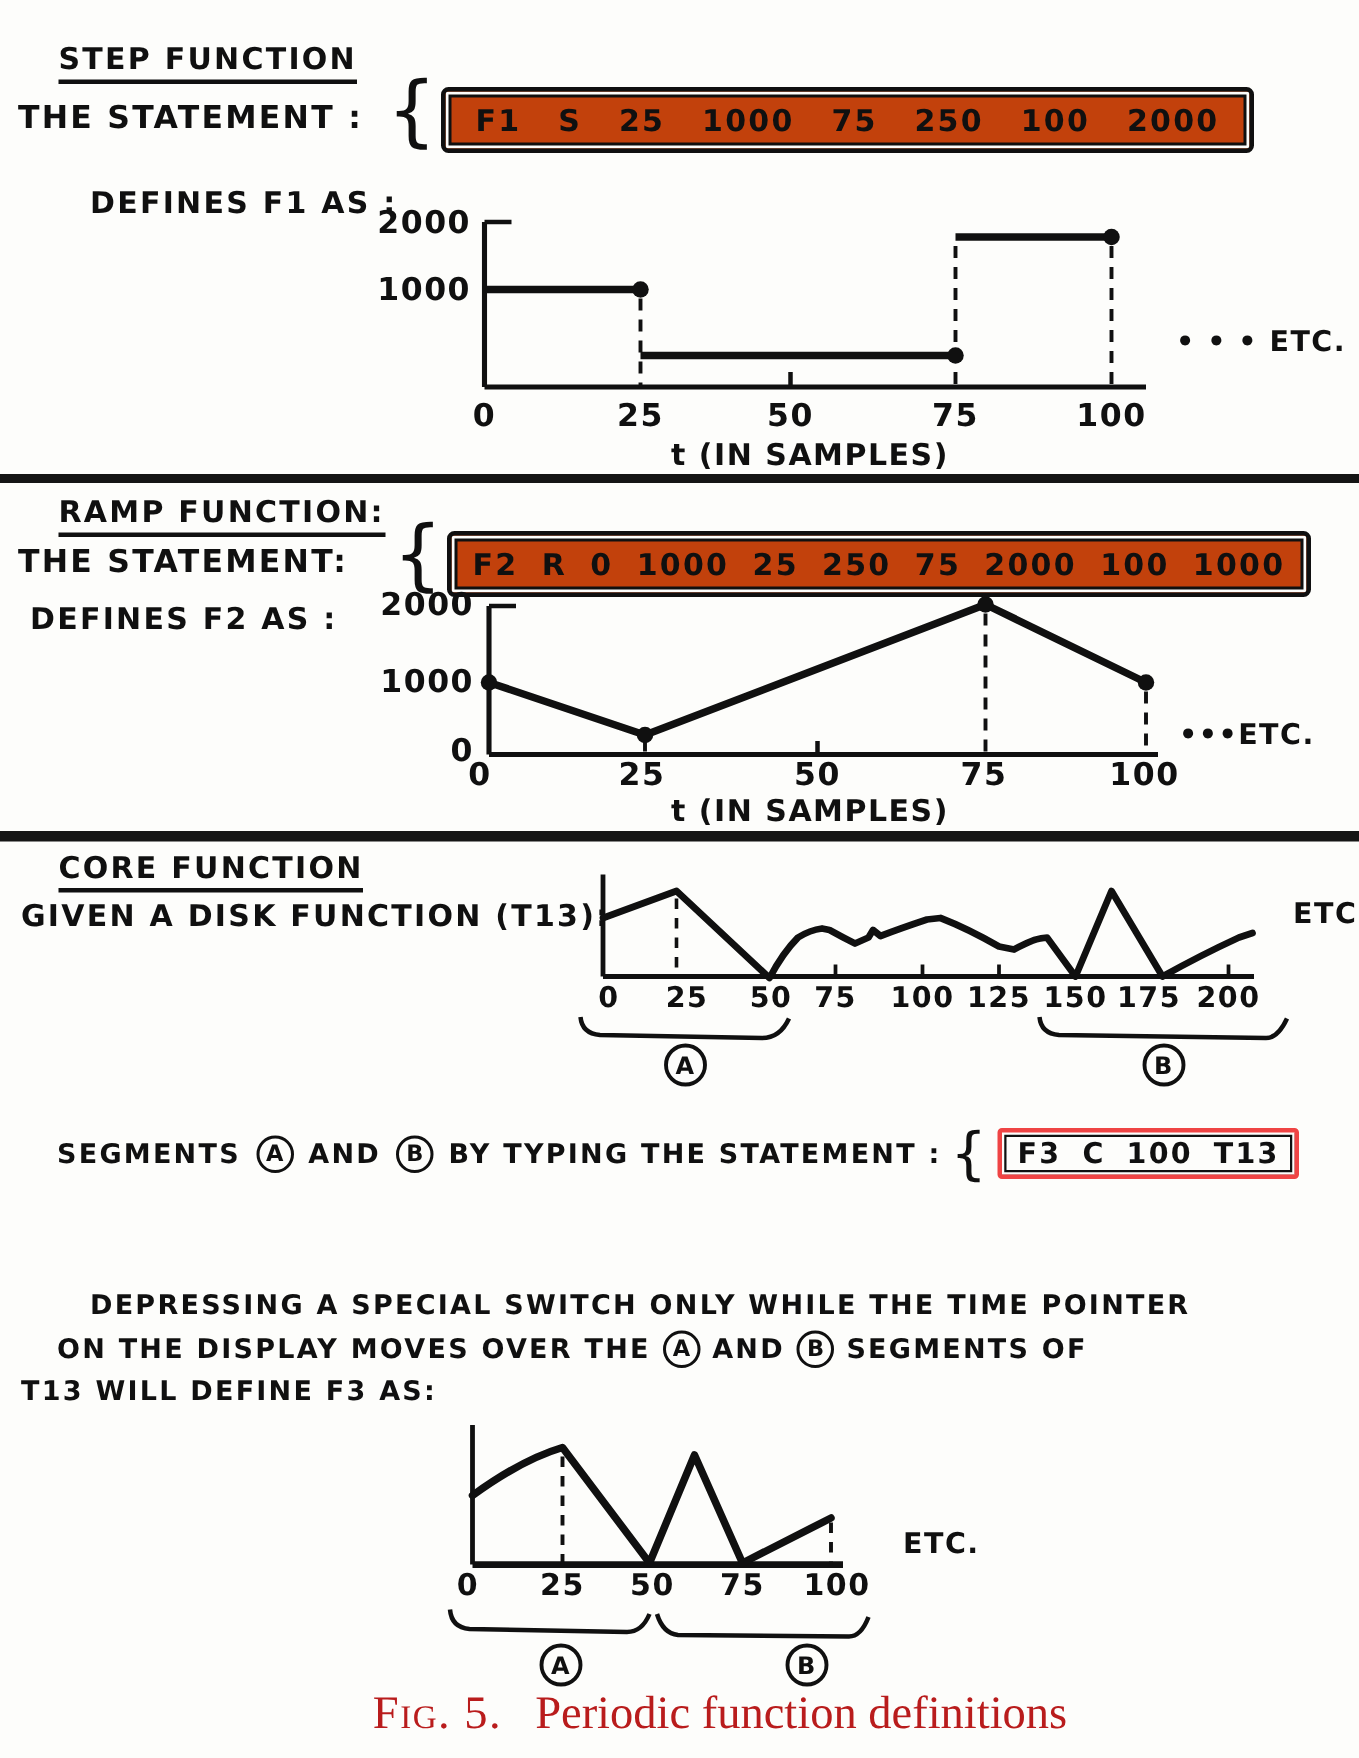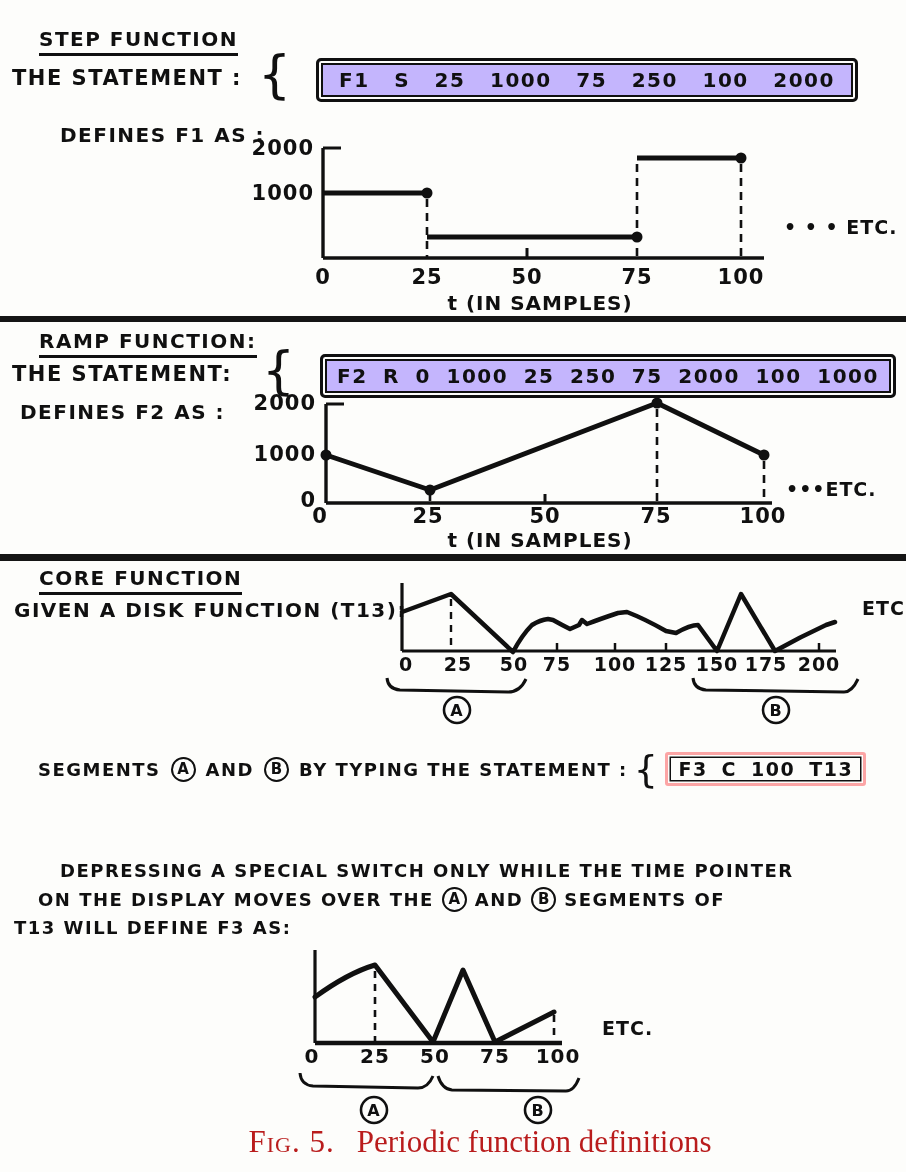--- a/index.html
+++ b/index.html
@@ -7,25 +7,25 @@
   .page { position:relative; width:906px; height:1172px; background:#fdfdfb; overflow:hidden; }
   .abs { position:absolute; }
   .hand { font-family:"DejaVu Sans",sans-serif; font-weight:700; color:#101010;
           letter-spacing:1.5px; white-space:nowrap; }
   .title { font-size:20px; border-bottom:3px solid #101010; padding-bottom:2px; }
   .label { font-size:21px; }
   .defines { font-size:20px; }
   .para { font-size:18px; }
   .brace { font-family:"DejaVu Sans",sans-serif; font-weight:400; color:#101010;
            font-size:52px; line-height:1; }
-  .stmt-box { border:3px solid #101010; border-radius:5px; background:#c4b5fd;
+  .stmt-box { border:3px solid #101010; border-radius:5px; background:#c2410c;
               box-shadow: inset 0 0 0 2px #fdfdfb, inset 0 0 0 4px #101010;
-              display:flex; align-items:center; justify-content:space-between;margin-left:22px; }
+              display:flex; align-items:center; justify-content:space-between; }
   .stmt-box span { font-size:20px; }
-  .inline-box { border:3px solid #fca5a5; border-radius:3px;
+  .inline-box { border:3px solid #ef4444; border-radius:3px;
                 box-shadow: inset 0 0 0 1.5px #fdfdfb, inset 0 0 0 3px #101010;
                 display:inline-flex; align-items:center; gap:14px; padding:3px 10px; }
   .inline-box span { font-size:19px; }
   .circ { display:inline-flex; flex:none; width:25px; height:25px; border:2.5px solid #101010;
           border-radius:50%; align-items:center; justify-content:center; font-size:15px;
           letter-spacing:0; }
   .flexline { display:flex; align-items:center; gap:10px;margin-left:24px; }
   .sep { position:absolute; left:0; width:906px; height:6px; background:#151515; }
   .caption { font-family:"Liberation Serif", serif; font-size:31px; color:#b91c1c; }
   .caption .fig { font-variant:small-caps; letter-spacing:1px; margin-right:22px; }

